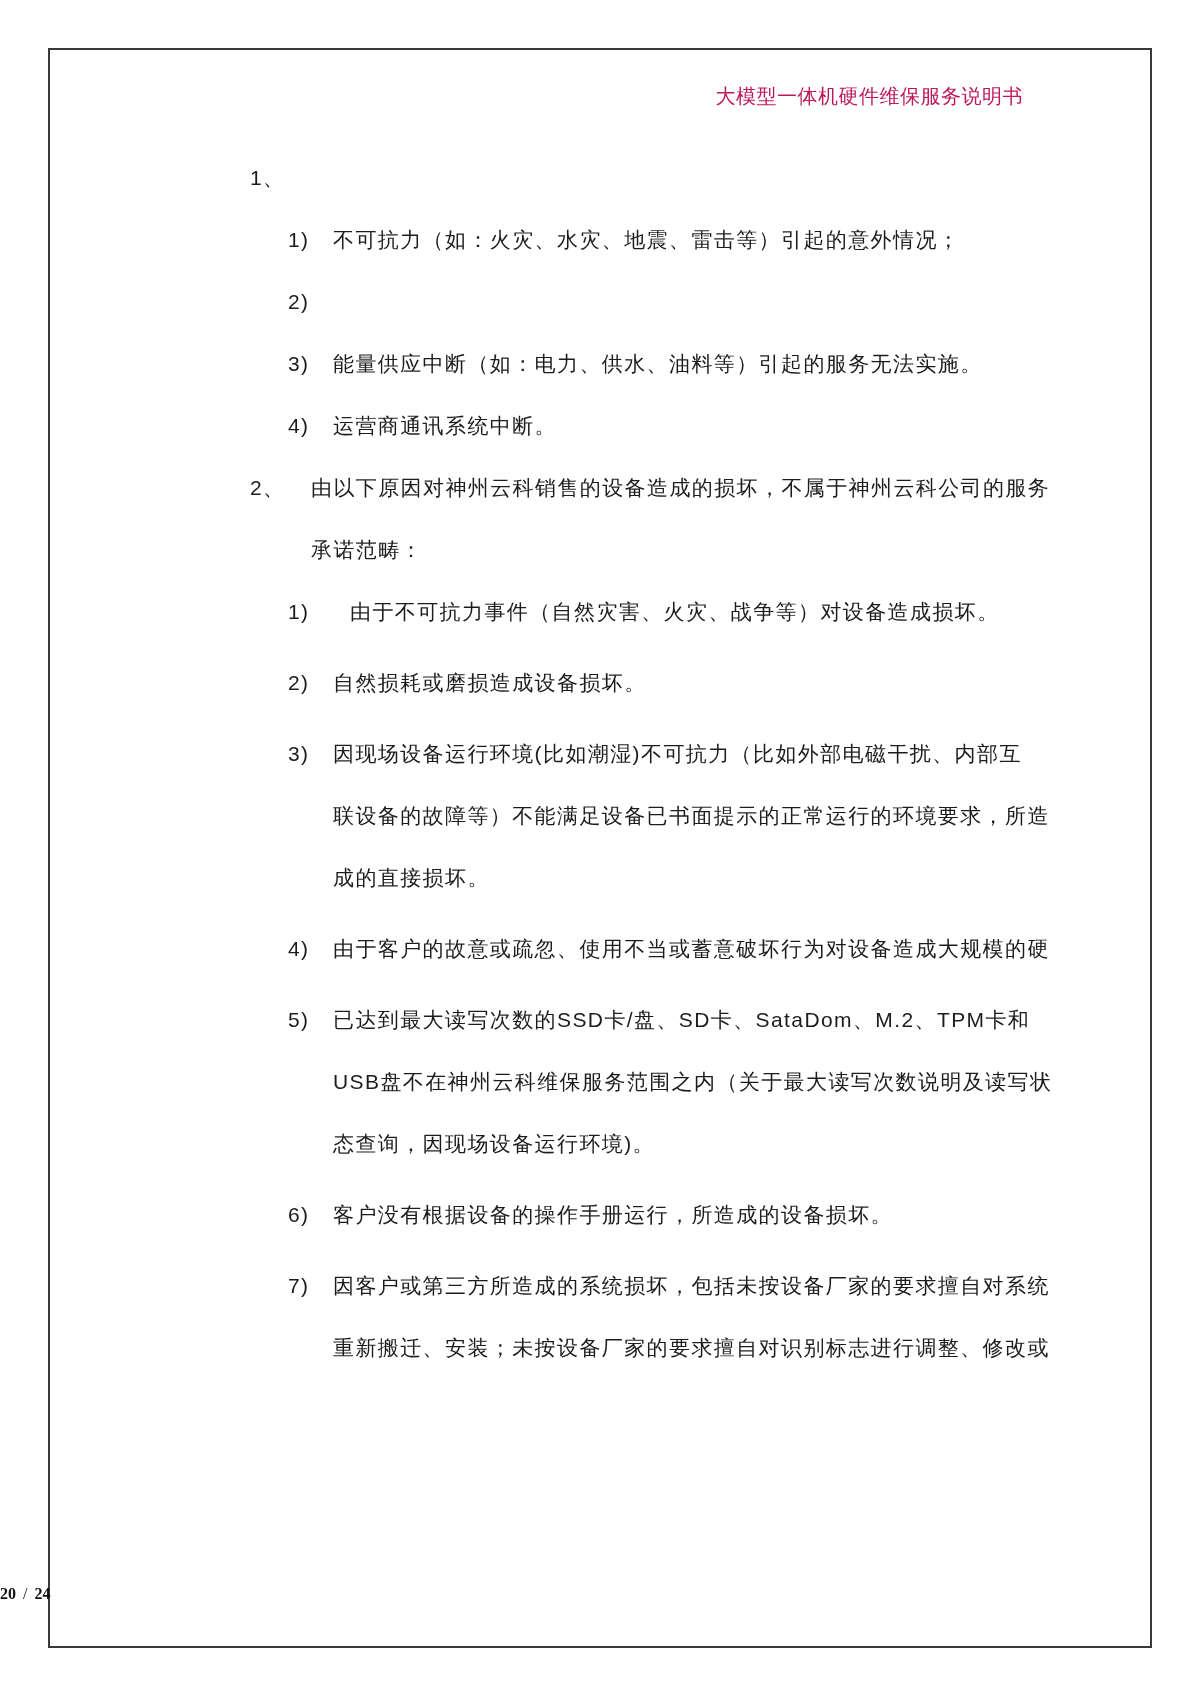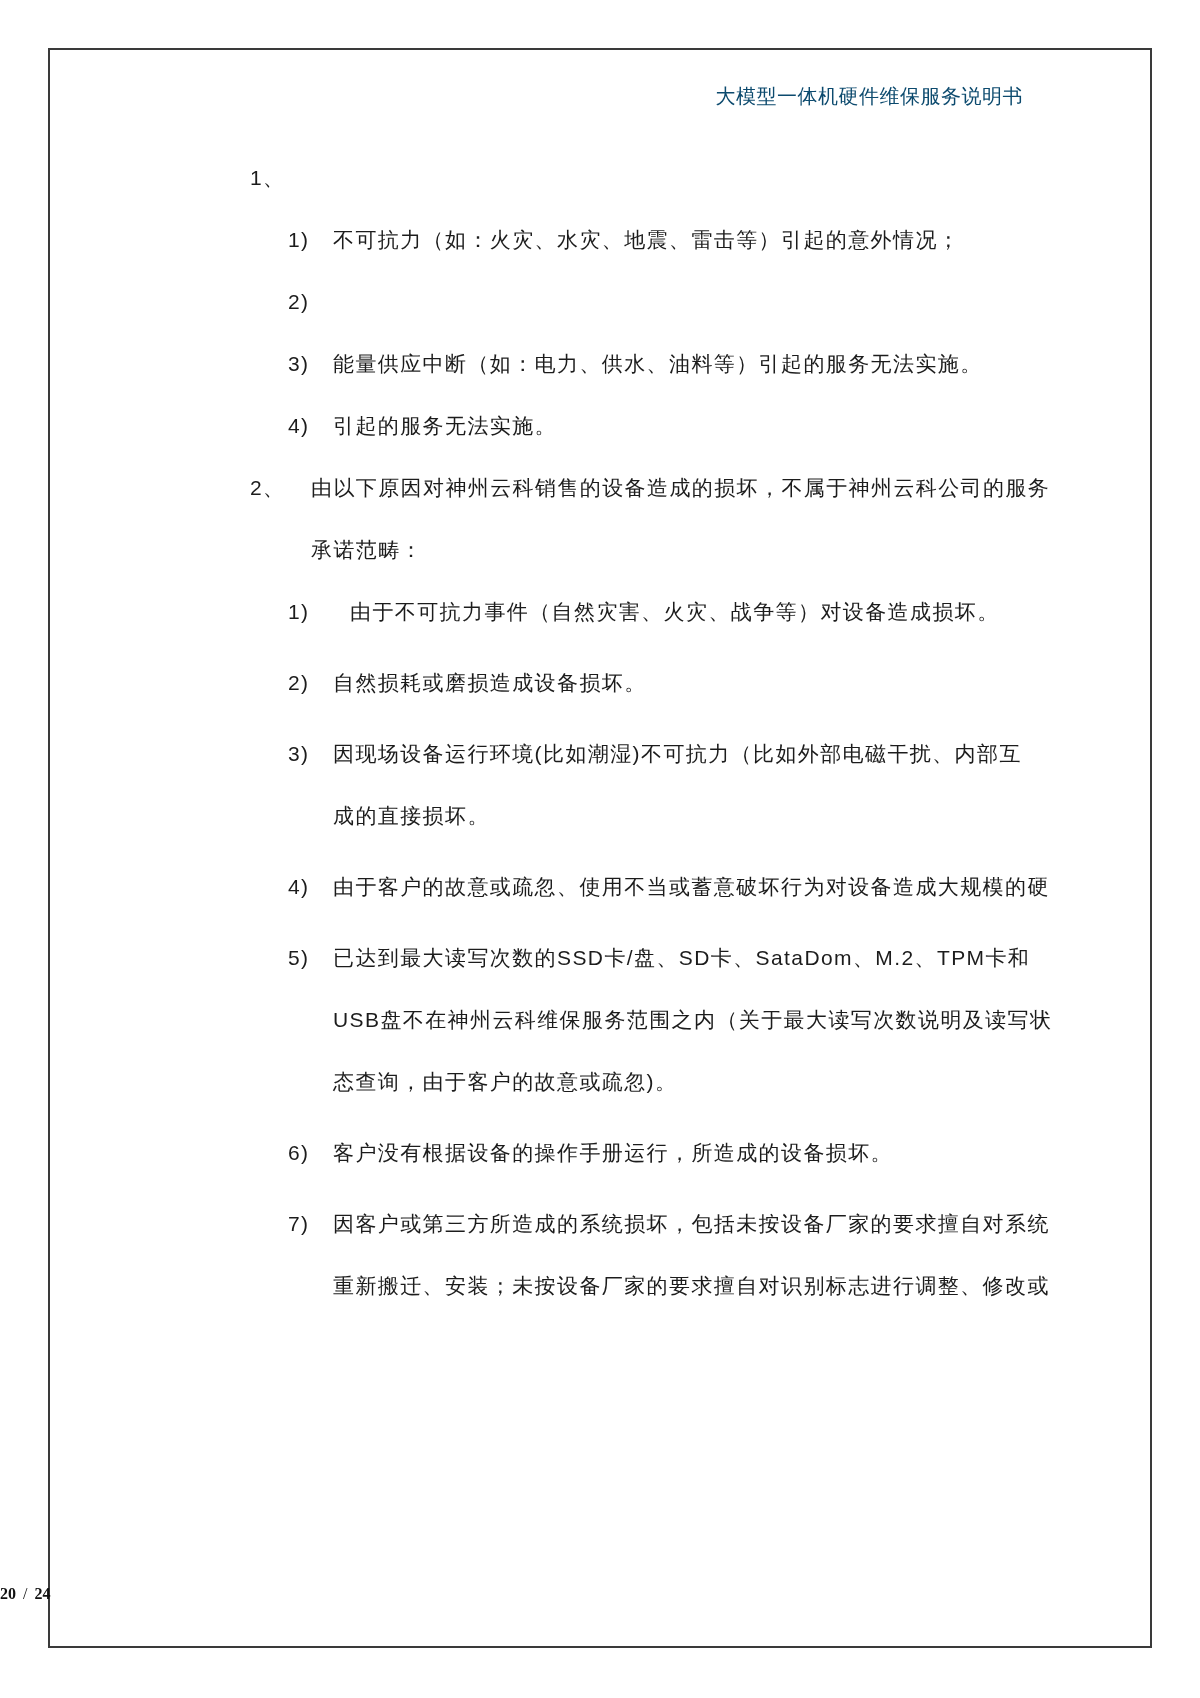--- a/index.html
+++ b/index.html
@@ -22,21 +22,21 @@
     height: 1596px;
     border: 2px solid #3a3a3a;
   }
   .header {
     position: absolute;
     top: 83px;
     right: 177px;
     font-family: "Liberation Serif", serif;
     font-size: 20px;
     letter-spacing: 0.5px;
-    color: #0c4a6e;
+    color: #be185d;
     white-space: nowrap;
   }
   .content {
     position: absolute;
     left: 0;
     right: 0;
     top: 147px;
     font-size: 21px;
     letter-spacing: 1.4px;
     line-height: 62px;
@@ -87,43 +87,44 @@
       <div class="item l2">
         <div class="line first"><span class="lbl">1)</span><span>不可抗力（如：火灾、水灾、地震、雷击等）引起的意外情况；</span></div>
       </div>
       <div class="item l2">
         <div class="line first"><span class="lbl">2)</span></div>
       </div>
       <div class="item l2">
         <div class="line first"><span class="lbl">3)</span><span>能量供应中断（如：电力、供水、油料等）引起的服务无法实施。</span></div>
       </div>
       <div class="item l2">
-        <div class="line first"><span class="lbl">4)</span><span>引起的服务无法实施。</span></div>
+        <div class="line first"><span class="lbl">4)</span><span>运营商通讯系统中断。</span></div>
       </div>
       <div class="item l1">
         <div class="line first"><span class="lbl">2、</span><span>由以下原因对神州云科销售的设备造成的损坏，不属于神州云科公司的服务</span></div>
         <div class="line cont"><span>承诺范畴：</span></div>
       </div>
       <div class="item l2 wide">
         <div class="line first"><span class="lbl">1)</span><span>由于不可抗力事件（自然灾害、火灾、战争等）对设备造成损坏。</span></div>
       </div>
       <div class="item l2 gap">
         <div class="line first"><span class="lbl">2)</span><span>自然损耗或磨损造成设备损坏。</span></div>
       </div>
       <div class="item l2 gap">
         <div class="line first"><span class="lbl">3)</span><span>因现场设备运行环境(比如潮湿)不可抗力（比如外部电磁干扰、内部互</span></div>
+        <div class="line cont"><span>联设备的故障等）不能满足设备已书面提示的正常运行的环境要求，所造</span></div>
         <div class="line cont"><span>成的直接损坏。</span></div>
       </div>
       <div class="item l2 gap">
         <div class="line first"><span class="lbl">4)</span><span>由于客户的故意或疏忽、使用不当或蓄意破坏行为对设备造成大规模的硬</span></div>
       </div>
       <div class="item l2 gap">
         <div class="line first"><span class="lbl">5)</span><span>已达到最大读写次数的SSD卡/盘、SD卡、SataDom、M.2、TPM卡和</span></div>
         <div class="line cont"><span>USB盘不在神州云科维保服务范围之内（关于最大读写次数说明及读写状</span></div>
-        <div class="line cont"><span>态查询，由于客户的故意或疏忽)。</span></div>
+        <div class="line cont"><span>态查询，因现场设备运行环境)。</span></div>
       </div>
       <div class="item l2 gap">
         <div class="line first"><span class="lbl">6)</span><span>客户没有根据设备的操作手册运行，所造成的设备损坏。</span></div>
       </div>
       <div class="item l2 gap">
         <div class="line first"><span class="lbl">7)</span><span>因客户或第三方所造成的系统损坏，包括未按设备厂家的要求擅自对系统</span></div>
         <div class="line cont"><span>重新搬迁、安装；未按设备厂家的要求擅自对识别标志进行调整、修改或</span></div>
       </div>
     </main>
 

